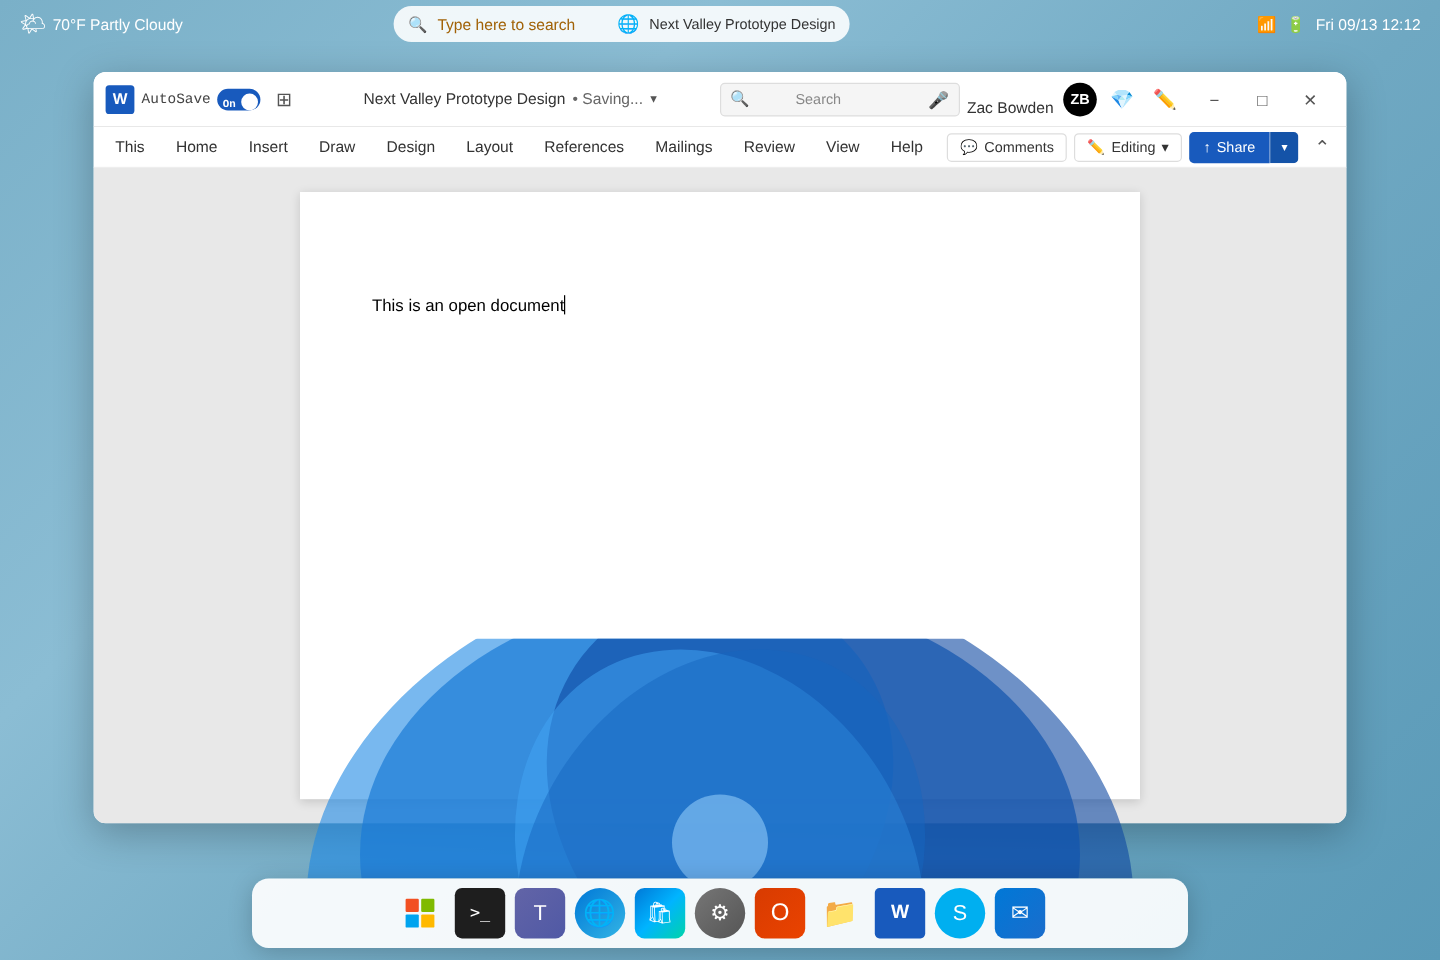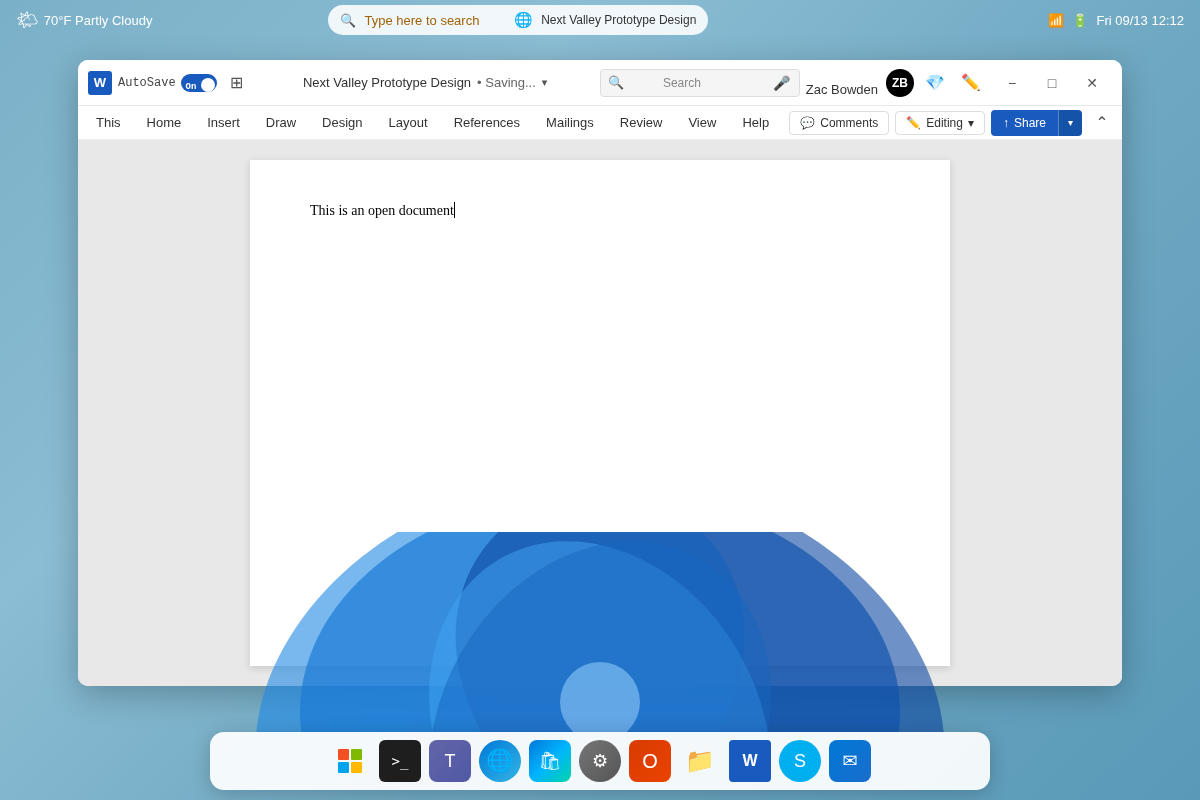--- a/index.html
+++ b/index.html
@@ -353,22 +353,23 @@
       width: 700px;
       min-height: 500px;
       background: white;
       box-shadow: 0 2px 8px rgba(0,0,0,0.15);
       padding: 40px 60px;
       position: relative;
     }
     .doc-content {
       font-size: 14px;
       color: #000;
-      font-family: Liberation Serif, serif;
+      font-family: Liberation Sans, sans-serif;
       line-height: 1.5;
+      margin-top: 44px;
     }
     .cursor {
       display: inline-block;
       width: 1px;
       height: 16px;
       background: #000;
       vertical-align: text-bottom;
       animation: blink 1s step-end infinite;
     }
     @keyframes blink { 0%,100%{opacity:1} 50%{opacity:0} }

